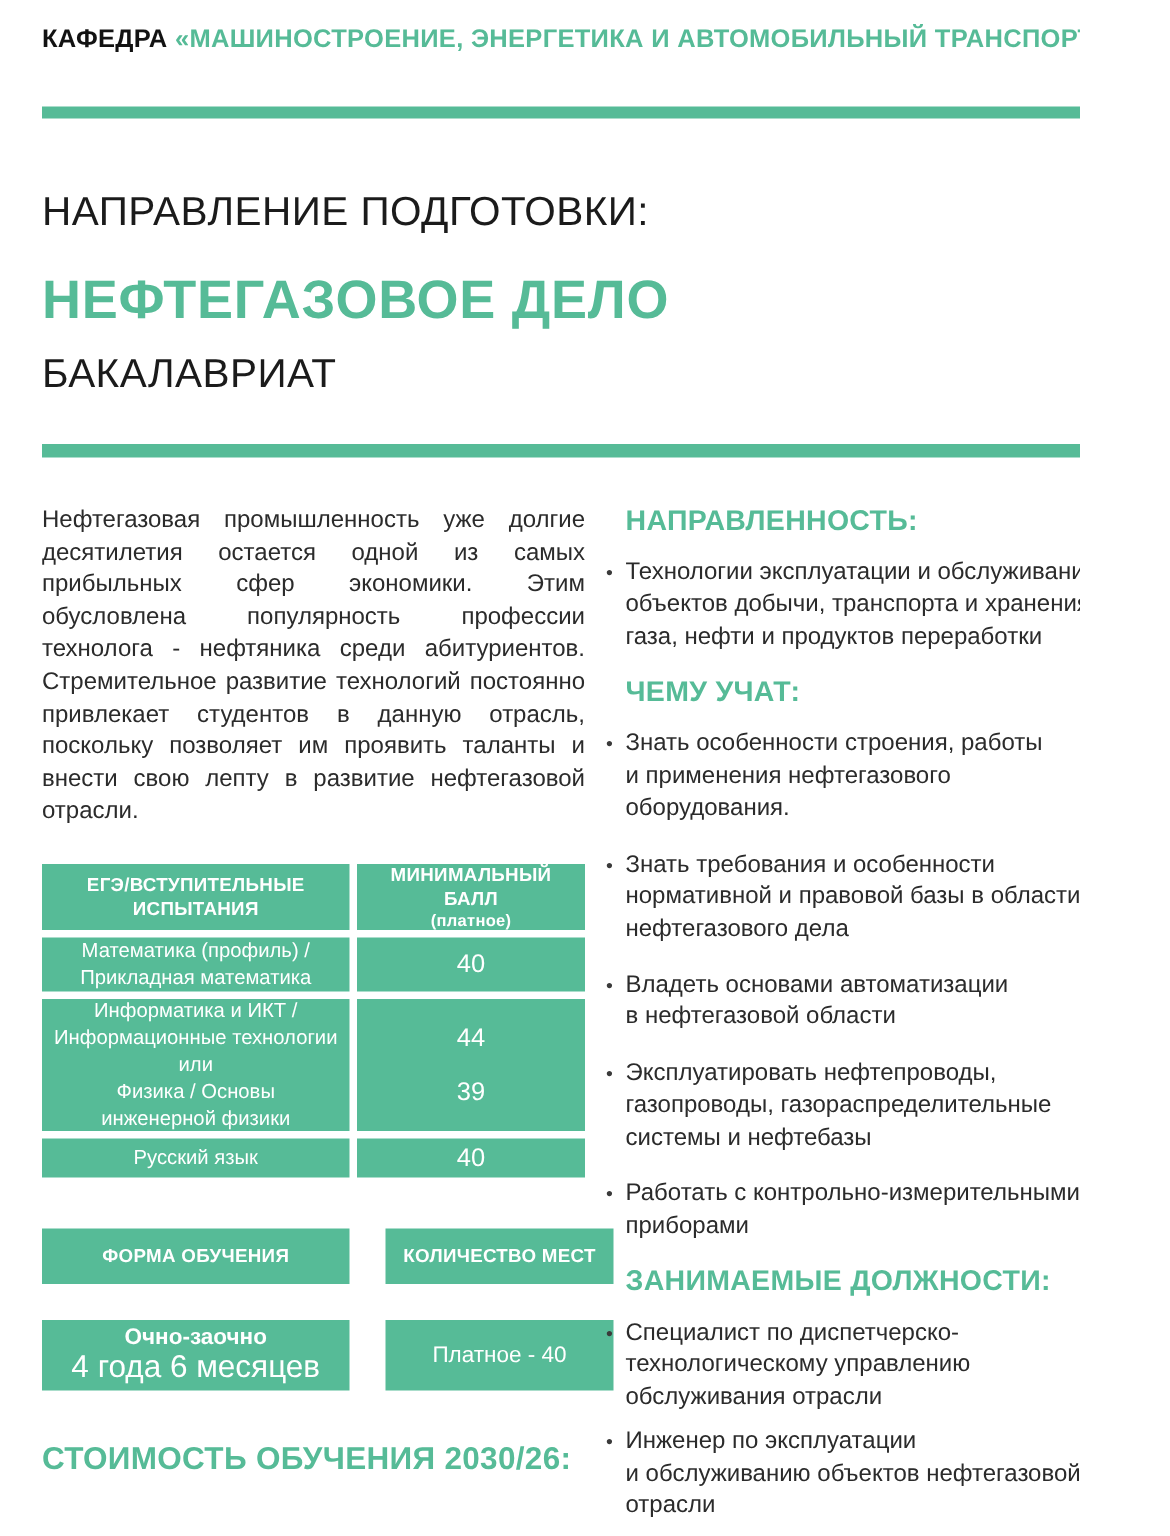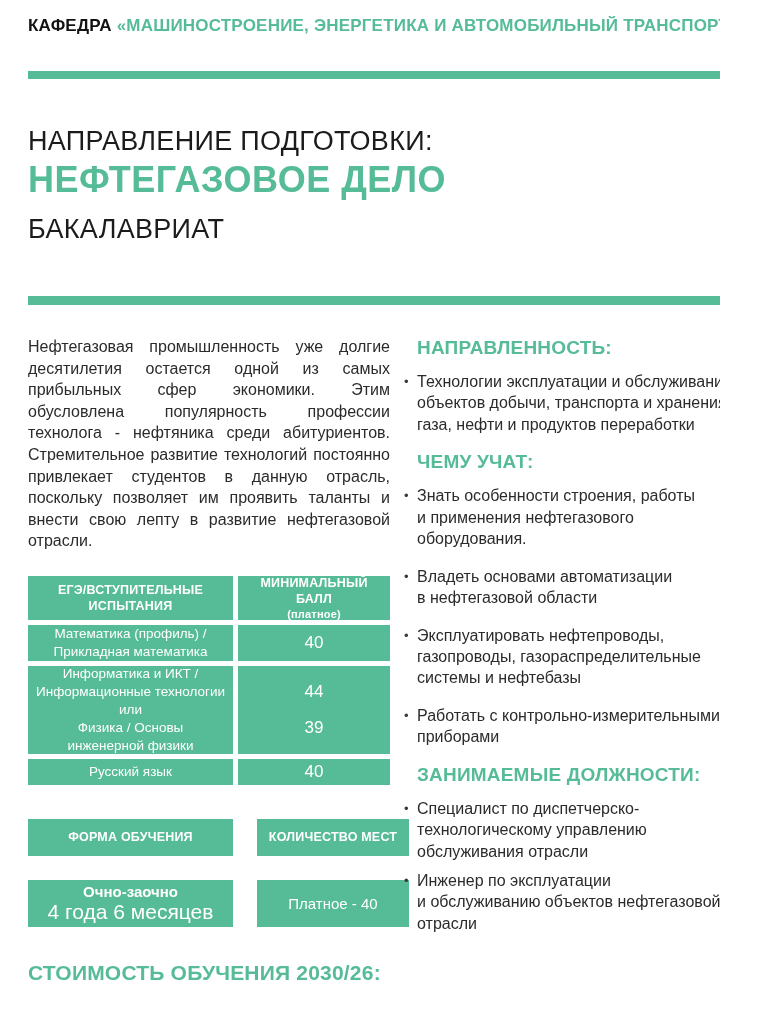--- a/index.html
+++ b/index.html
@@ -14,21 +14,21 @@
     font-size: 17px; font-weight: 700; letter-spacing: 0.2px;
     white-space: nowrap; color: #121212;
   }
   .hdr-accent { color: var(--accent); }
   .bar { position: absolute; left: 28px; width: 727px; background: var(--accent); }
   .bar-top { top: 71px; height: 8px; }
   .bar-mid { top: 296px; height: 9px; }
 
   .title-block { position: absolute; left: 28px; top: 126px; }
   .title-kicker { font-size: 27px; color: #1b1b1b; letter-spacing: 0.3px; }
-  .title-main { margin-top: 2px; font-size: 36px; font-weight: 700; color: var(--accent); letter-spacing: 0.5px; }
+  .title-main { margin-top: 22px; font-size: 36px; font-weight: 700; color: var(--accent); letter-spacing: 0.5px; }
   .title-degree { margin-top: 13px; font-size: 27px; color: #1b1b1b; letter-spacing: 0.3px; }
 
   .columns { position: absolute; left: 28px; top: 332px; width: 727px; display: flex; }
   .col-left  { flex: none; width: 362px; }
   .col-right { flex: none; width: 351px; margin-left: 14px; }
 
   .intro {
     margin: 4px 0 0; font-size: 16px; line-height: 1.35;
     text-align: justify; color: #2b2b2b;
   }
@@ -155,20 +155,23 @@
 газа, нефти и продуктов переработки</li>
         </ul>
       </section>
 
       <section class="sec sec-2">
         <h3 class="sec-heading">ЧЕМУ УЧАТ:</h3>
         <ul class="bullets">
           <li class="preline">Знать особенности строения, работы
 и применения нефтегазового
 оборудования.</li>
+          <li class="preline">Знать требования и особенности
+нормативной и  правовой базы в области
+нефтегазового дела</li>
           <li class="preline">Владеть основами автоматизации
 в нефтегазовой области</li>
           <li class="preline">Эксплуатировать нефтепроводы,
 газопроводы, газораспределительные
 системы и нефтебазы</li>
           <li class="preline">Работать с контрольно-измерительными
 приборами</li>
         </ul>
       </section>
 

